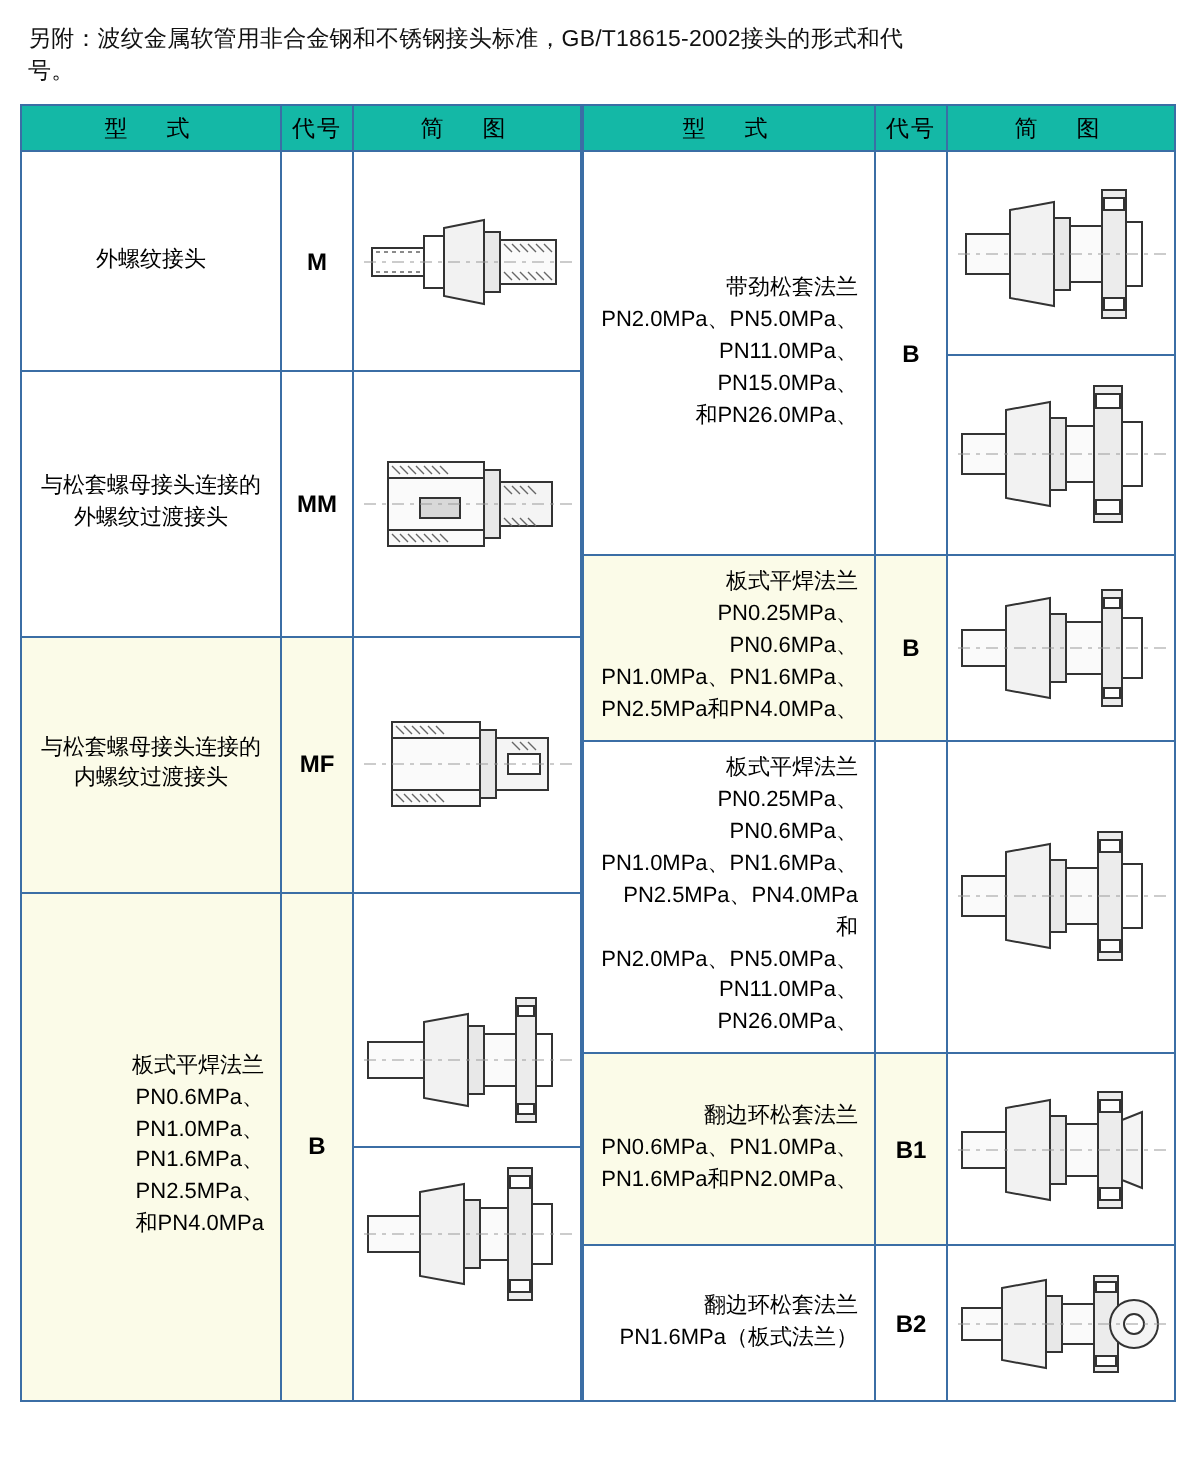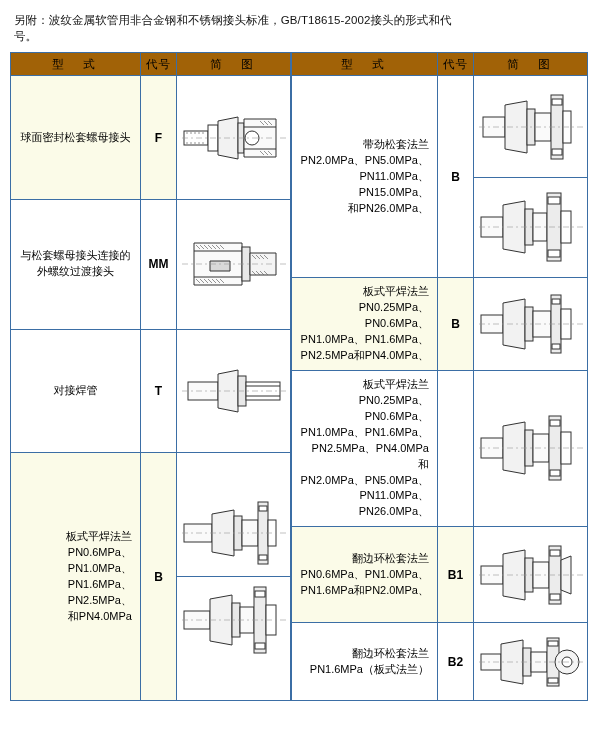--- a/index.html
+++ b/index.html
@@ -42,21 +42,21 @@
   .tbl-right { width: 298px; }
   .spacer-col { width: 6px; }
   th, td {
     border: 1px solid #3b6ea5;
     padding: 0;
     font-size: 11px;
     vertical-align: middle;
     text-align: center;
   }
   thead th {
-    background: #a16207;
+    background: #14b8a6;
     height: 22px;
     font-weight: normal;
     font-size: 11.5px;
     letter-spacing: 4px;
     color: #000;
   }
   thead th.code { letter-spacing: 1px; }
   .c-type  { width: 130px; }
   .c-code  { width: 36px;  }
   .c-fig   { width: 114px; }
@@ -105,46 +105,46 @@
       </colgroup>
       <thead>
         <tr>
           <th>型　式</th>
           <th class="code">代号</th>
           <th>简　图</th>
         </tr>
       </thead>
       <tbody>
 
-
-        <tr class="tint" style="height:88px">
-          <td class="type center-txt">球面密封松套螺母接头</td>
-          <td class="code">F</td>
-          <td class="fig">
-            <div class="fig-wrap">
-              <svg width="108" height="70" viewBox="0 0 108 70">
-                <g stroke="#333" fill="#fff" stroke-width="1">
-                  <rect x="4" y="28" width="24" height="14"></rect>
-                  <rect x="28" y="22" width="10" height="26"></rect>
-                  <path d="M38 18 L58 14 L58 56 L38 52 Z" fill="#f2f2f2"></path>
-                  <rect x="58" y="20" width="6" height="30" fill="#e8e8e8"></rect>
-                  <path d="M64 16 L96 16 L96 54 L64 54 Z" fill="#fafafa"></path>
-                  <path d="M64 24 L96 24 M64 46 L96 46"></path>
-                  <circle cx="72" cy="35" r="7" fill="#fff"></circle>
+        <tr class="plain" style="height:76px">
+          <td class="type center-txt">外螺纹接头</td>
+          <td class="code">M</td>
+          <td class="fig">
+            <div class="fig-wrap">
+              <svg width="108" height="62" viewBox="0 0 108 62">
+                <g stroke="#333" fill="#fff" stroke-width="1">
+                  <rect x="6" y="24" width="26" height="14"></rect>
+                  <rect x="32" y="18" width="10" height="26"></rect>
+                  <path d="M42 14 L62 10 L62 52 L42 48 Z" fill="#f2f2f2"></path>
+                  <path d="M42 14 L42 48"></path>
+                  <rect x="62" y="16" width="8" height="30" fill="#e8e8e8"></rect>
+                  <rect x="70" y="20" width="28" height="22" fill="#fafafa"></rect>
+                  <path d="M70 20 L98 20 M70 42 L98 42"></path>
                 </g>
                 <g stroke="#666" stroke-width="0.7">
-                  <path d="M80 18 L84 22 M84 18 L88 22 M88 18 L92 22"></path>
-                  <path d="M80 48 L84 52 M84 48 L88 52 M88 48 L92 52"></path>
-                  <path d="M6 30 L26 30 M6 40 L26 40" stroke-dasharray="2 2"></path>
-                </g>
-                <path d="M2 35 L106 35" stroke="#999" stroke-width="0.6" stroke-dasharray="6 3 2 3"></path>
-              </svg>
-            </div>
-          </td>
-        </tr>
+                  <path d="M72 22 L76 26 M76 22 L80 26 M80 22 L84 26 M84 22 L88 26 M88 22 L92 26 M92 22 L96 26"></path>
+                  <path d="M72 36 L76 40 M76 36 L80 40 M80 36 L84 40 M84 36 L88 40 M88 36 L92 40 M92 36 L96 40"></path>
+                  <path d="M8 26 L30 26 M8 36 L30 36" stroke-dasharray="2 2"></path>
+                </g>
+                <path d="M2 31 L106 31" stroke="#999" stroke-width="0.6" stroke-dasharray="6 3 2 3"></path>
+              </svg>
+            </div>
+          </td>
+        </tr>
+
 
         <tr class="plain" style="height:92px">
           <td class="type center-txt">与松套螺母接头连接的外螺纹过渡接头</td>
           <td class="code">MM</td>
           <td class="fig">
             <div class="fig-wrap">
               <svg width="108" height="74" viewBox="0 0 108 74">
                 <g stroke="#333" fill="#fff" stroke-width="1">
                   <path d="M14 16 L62 16 L62 58 L14 58 Z" fill="#fafafa"></path>
                   <path d="M14 24 L62 24 M14 50 L62 50"></path>
@@ -157,39 +157,44 @@
                   <path d="M16 52 L20 56 M20 52 L24 56 M24 52 L28 56 M28 52 L32 56 M32 52 L36 56 M36 52 L40 56 M40 52 L44 56"></path>
                   <path d="M72 28 L76 32 M76 28 L80 32 M80 28 L84 32 M84 28 L88 32"></path>
                   <path d="M72 44 L76 48 M76 44 L80 48 M80 44 L84 48 M84 44 L88 48"></path>
                 </g>
                 <path d="M2 37 L106 37" stroke="#999" stroke-width="0.6" stroke-dasharray="6 3 2 3"></path>
               </svg>
             </div>
           </td>
         </tr>
 
-
-        <tr class="plain" style="height:88px">
-          <td class="type center-txt">对接焊管</td>
-          <td class="code">T</td>
+        <tr class="tint" style="height:88px">
+          <td class="type center-txt">与松套螺母接头连接的内螺纹过渡接头</td>
+          <td class="code">MF</td>
           <td class="fig">
             <div class="fig-wrap">
               <svg width="108" height="70" viewBox="0 0 108 70">
                 <g stroke="#333" fill="#fff" stroke-width="1">
-                  <rect x="8" y="26" width="30" height="18" fill="#fafafa"></rect>
-                  <path d="M38 18 L58 14 L58 56 L38 52 Z" fill="#f2f2f2"></path>
-                  <rect x="58" y="20" width="8" height="30" fill="#e8e8e8"></rect>
-                  <rect x="66" y="26" width="34" height="18" fill="#fff"></rect>
-                  <path d="M66 30 L100 30 M66 40 L100 40"></path>
+                  <path d="M16 14 L60 14 L60 56 L16 56 Z" fill="#fafafa"></path>
+                  <path d="M16 22 L60 22 M16 48 L60 48"></path>
+                  <rect x="60" y="18" width="8" height="34" fill="#e8e8e8"></rect>
+                  <path d="M68 22 L94 22 L94 48 L68 48 Z" fill="#f4f4f4"></path>
+                  <rect x="74" y="30" width="16" height="10" fill="#fff"></rect>
+                </g>
+                <g stroke="#666" stroke-width="0.7">
+                  <path d="M18 16 L22 20 M22 16 L26 20 M26 16 L30 20 M30 16 L34 20 M34 16 L38 20 M38 16 L42 20"></path>
+                  <path d="M18 50 L22 54 M22 50 L26 54 M26 50 L30 54 M30 50 L34 54 M34 50 L38 54 M38 50 L42 54"></path>
+                  <path d="M76 24 L80 28 M80 24 L84 28 M84 24 L88 28"></path>
                 </g>
                 <path d="M2 35 L106 35" stroke="#999" stroke-width="0.6" stroke-dasharray="6 3 2 3"></path>
               </svg>
             </div>
           </td>
         </tr>
+
 
         <tr class="tint" style="height:176px">
           <td class="type" style="white-space:pre-line">板式平焊法兰
 PN0.6MPa、PN1.0MPa、
 PN1.6MPa、PN2.5MPa、
 和PN4.0MPa</td>
           <td class="code">B</td>
           <td class="fig" style="padding:0">
             <div class="fig-wrap" style="border-bottom:1px solid #3b6ea5">
               <svg width="108" height="86" viewBox="0 0 108 86">

